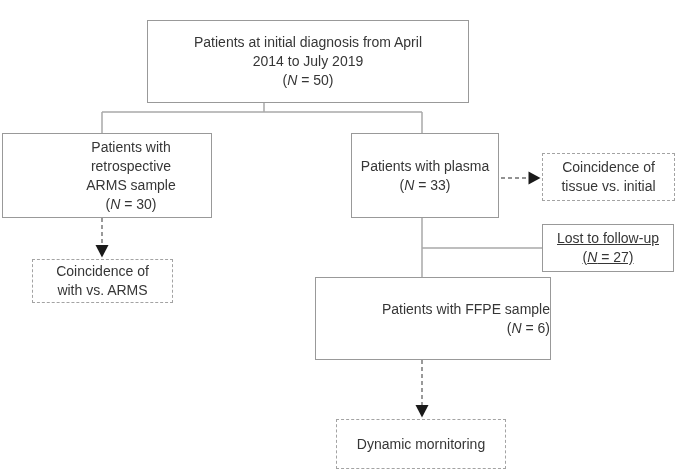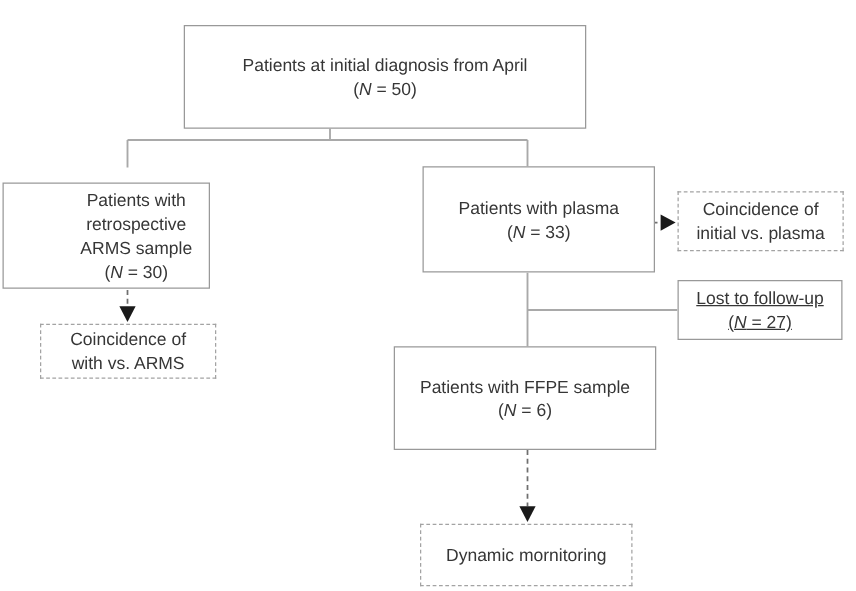--- a/index.html
+++ b/index.html
@@ -54,50 +54,51 @@
     </g>
     <g fill="#1a1a1a" stroke="none">
       <polygon points="95.5,245 108.5,245 102,257.5"></polygon>
       <polygon points="528.5,171.5 528.5,184.5 540.5,178"></polygon>
       <polygon points="415.5,405 428.5,405 422,417.5"></polygon>
     </g>
   </svg>
 
   <div class="box solid" style="left:103px; top:20px; width:322px; height:83px;margin-left:44px;">
     <div>Patients at initial diagnosis from April</div>
+    <div>2014 to July 2019</div>
     <div><span>(</span><span class="it">N</span><span> = 50)</span></div>
   </div>
 
-  <div class="box solid" style="left:2px; top:146px; width:166px; height:85px;padding-left:48px;">
+  <div class="box solid" style="left:2px; top:133px; width:210px; height:85px;padding-left:48px;">
     <div>Patients with retrospective</div>
     <div>ARMS sample</div>
     <div><span>(</span><span class="it">N</span><span> = 30)</span></div>
   </div>
 
-  <div class="box solid" style="left:338px; top:133px; width:186px; height:85px;">
+  <div class="box solid" style="left:351px; top:133px; width:148px; height:85px;">
     <div>Patients with plasma</div>
     <div><span>(</span><span class="it">N</span><span> = 33)</span></div>
   </div>
 
   <div class="box dashed" style="left:542px; top:153px; width:133px; height:48px;">
     <div>Coincidence of</div>
-    <div>initial vs. plasma</div>
+    <div>tissue vs. initial</div>
   </div>
 
   <div class="box solid" style="left:542px; top:224px; width:132px; height:48px;text-decoration:underline;">
     <div>Lost to follow-up</div>
     <div><span>(</span><span class="it">N</span><span> = 27)</span></div>
   </div>
 
   <div class="box dashed" style="left:32px; top:259px; width:141px; height:44px;">
     <div>Coincidence of</div>
     <div>with vs. ARMS</div>
   </div>
 
-  <div class="box solid" style="left:315px; top:277px; width:210px; height:83px;">
+  <div class="box solid" style="left:315px; top:277px; width:236px; height:83px;align-items:flex-end;">
     <div>Patients with FFPE sample</div>
     <div><span>(</span><span class="it">N</span><span> = 6)</span></div>
   </div>
 
   <div class="box dashed" style="left:336px; top:419px; width:170px; height:50px;justify-content:center;">
     <div>Dynamic mornitoring</div>
   </div>
 
 </div>
 

